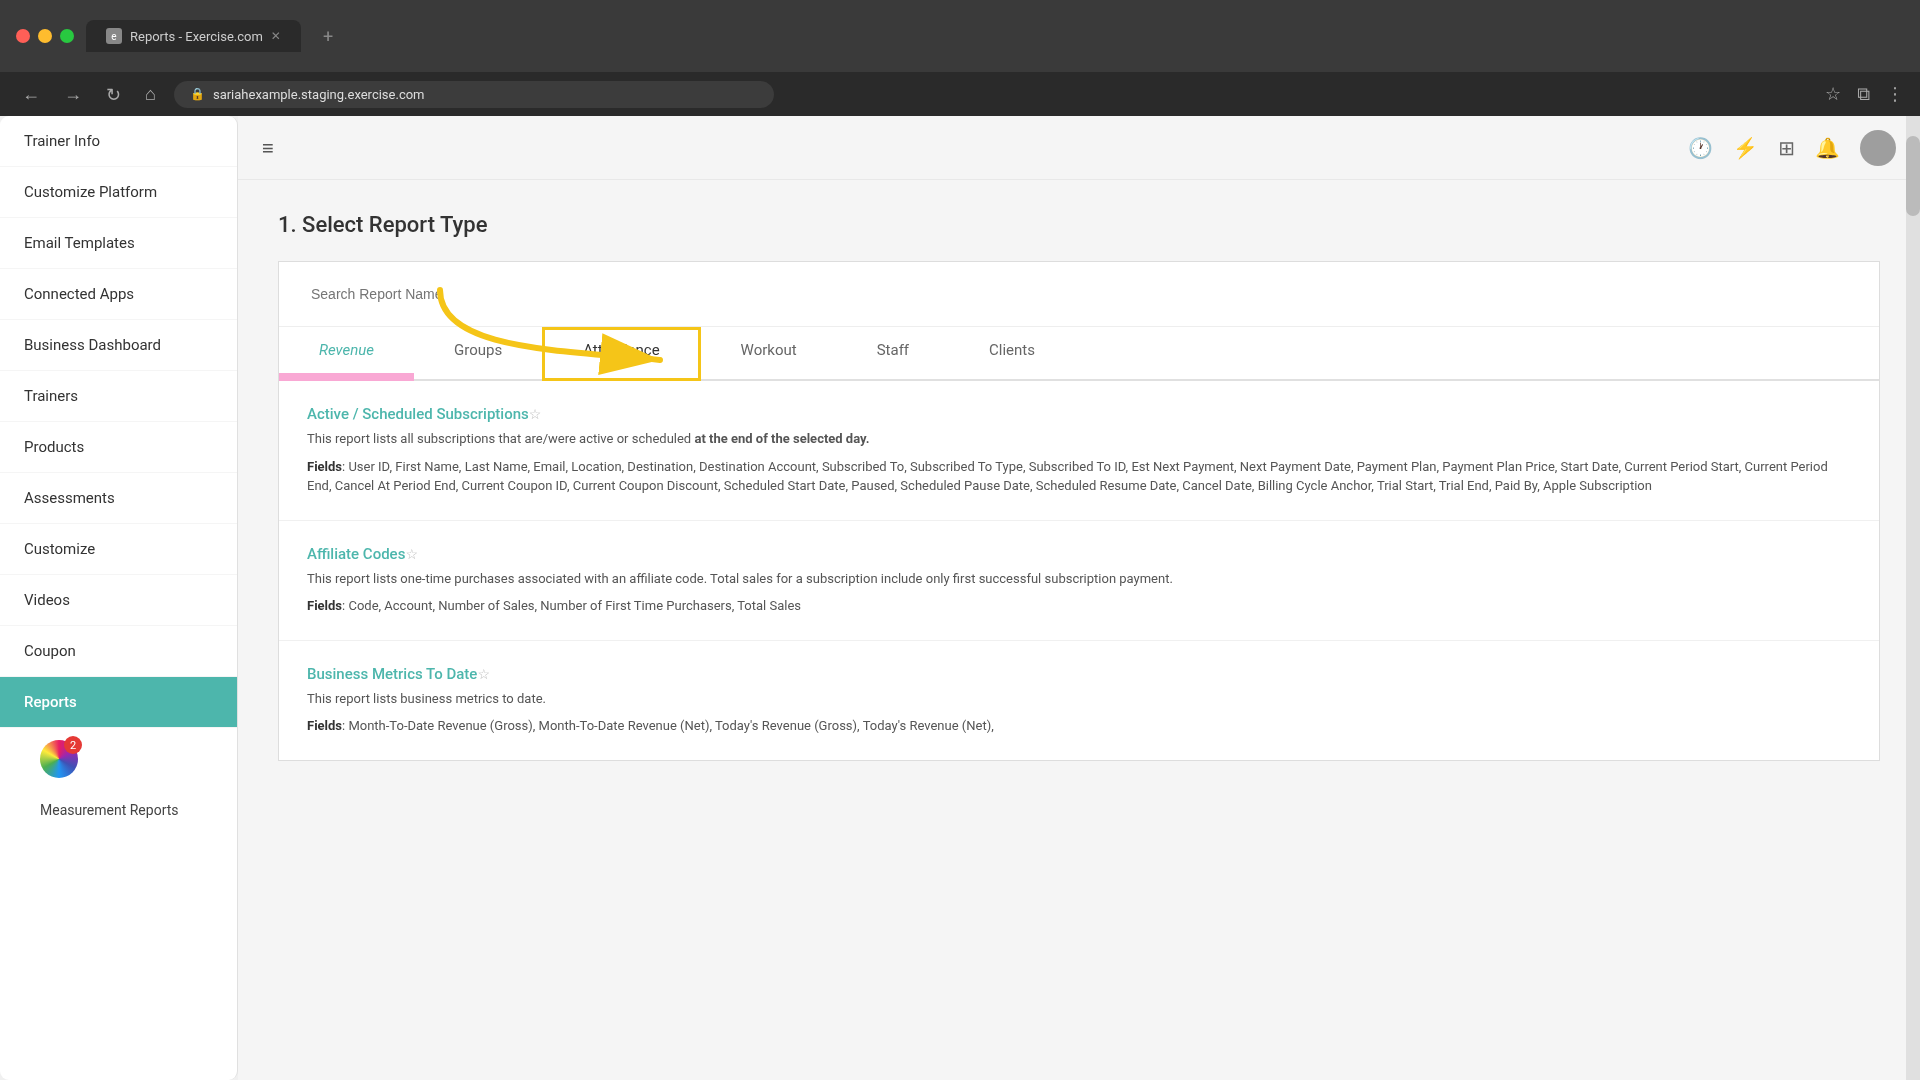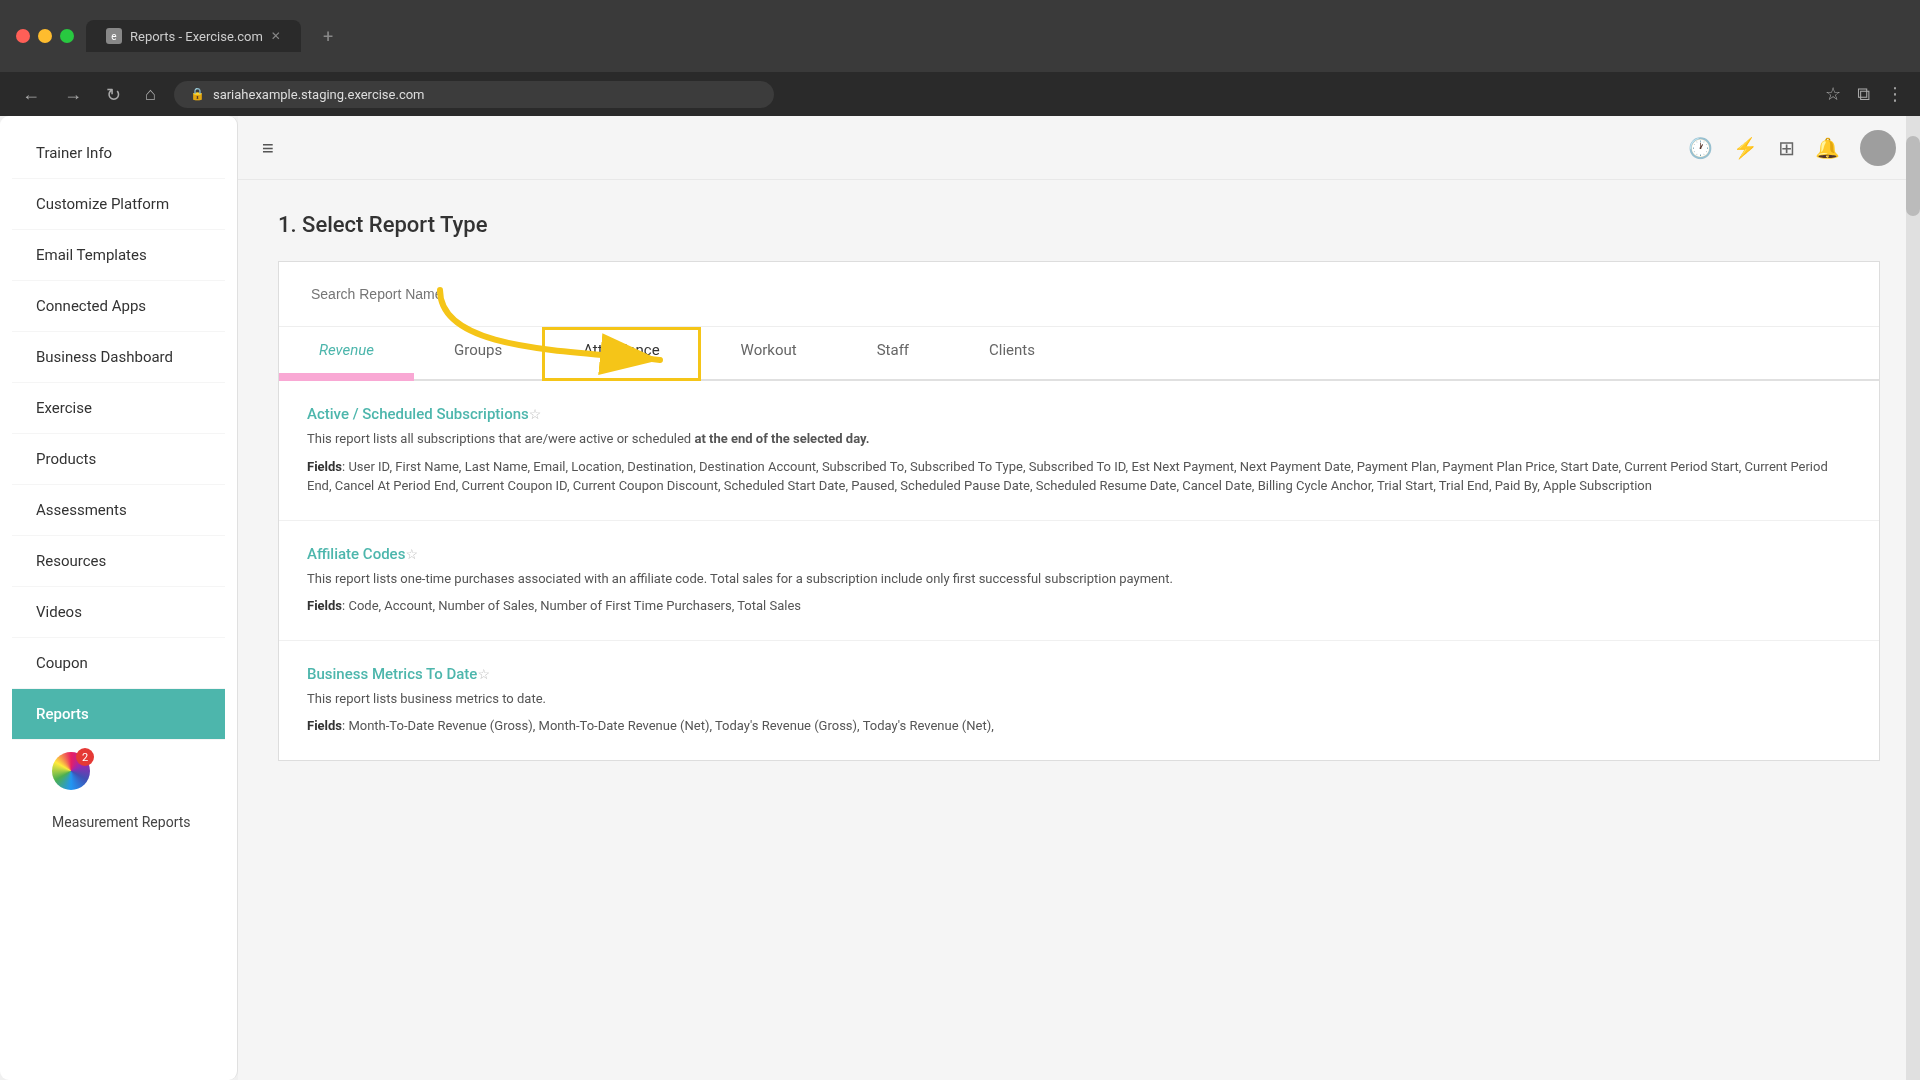--- a/index.html
+++ b/index.html
@@ -113,21 +113,21 @@
     .app-container {
       display: flex;
       height: calc(1080px - 116px);
       background: #f0f0f0;
     }
 
     
     .sidebar {
       width: 238px;
       background: #ffffff;
-      padding: 12px;
+      padding: 0;
       overflow-y: auto;
       border-right: 1px solid #e0e0e0;
       flex-shrink: 0;
       border-radius: 9px;
     }
     .sidebar-item {
       padding: 16px 24px;
       font-size: 15px;
       color: #333;
       cursor: pointer;
@@ -346,30 +346,30 @@
     <div class="sidebar-item">
       <span>Email Templates</span>
     </div>
     <div class="sidebar-item">
       <span>Connected Apps</span>
     </div>
     <div class="sidebar-item">
       <span>Business Dashboard</span>
     </div>
     <div class="sidebar-item">
-      <span>Exercise</span>
+      <span>Trainers</span>
     </div>
     <div class="sidebar-item">
       <span>Products</span>
     </div>
     <div class="sidebar-item">
       <span>Assessments</span>
     </div>
     <div class="sidebar-item">
-      <span>Resources</span>
+      <span>Customize</span>
     </div>
     <div class="sidebar-item">
       <span>Videos</span>
     </div>
     <div class="sidebar-item">
       <span>Coupon</span>
     </div>
     <div class="sidebar-item active">
       <span>Reports</span>
     </div>

